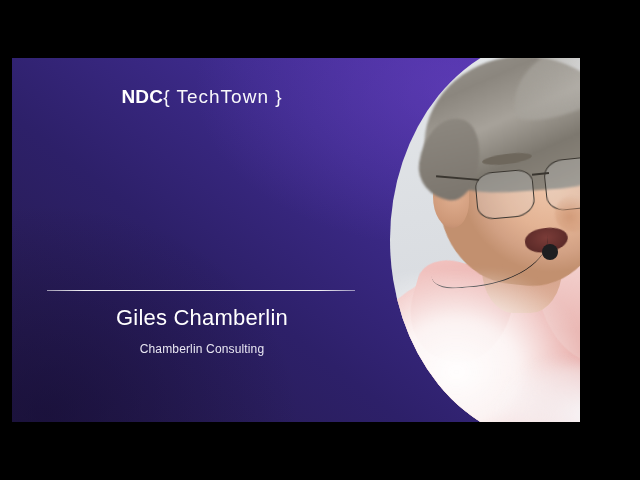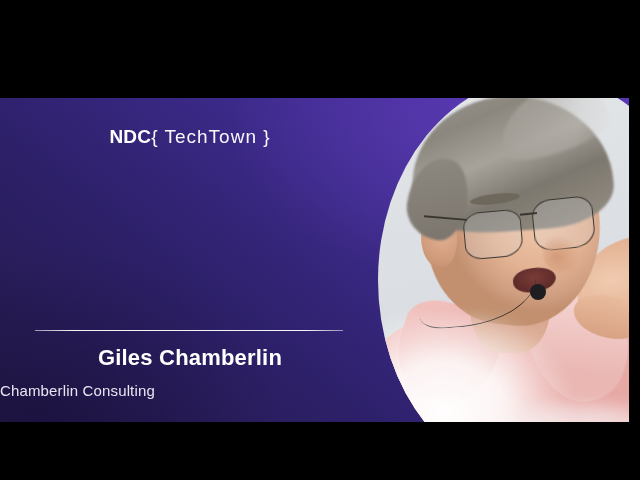--- a/index.html
+++ b/index.html
@@ -29,27 +29,26 @@
     width: 640px;
     background: #000000;
     z-index: 40;
   }
   .letterbox.top { top: 0; height: 58px; }
   .letterbox.bottom { top: 422px; height: 58px; }
 
   
   #content {
     position: absolute;
-    left: 0;
+    left: 12px;
     top: 58px;
-    width: 629px;
+    width: 568px;
     height: 364px;
     overflow: hidden;
     background: linear-gradient(38deg, #241a47 0%, #2d2069 38%, #3e2b8d 66%, #5333b0 100%);
-    margin-top: 40px;
   }
 
   
   #panel-sheen {
     position: absolute;
     inset: 0;
     background:
       radial-gradient(ellipse 420px 260px at 78% 8%, rgba(110,70,200,0.45) 0%, rgba(110,70,200,0) 62%),
       radial-gradient(ellipse 360px 300px at 6% 98%, rgba(18,10,48,0.55) 0%, rgba(18,10,48,0) 70%);
     pointer-events: none;
@@ -346,31 +345,32 @@
   }
 
   #speaker {
     position: absolute;
     left: 0;
     top: 247px;
     width: 380px;
     text-align: center;
     color: #ffffff;
     font-size: 22px;
-    font-weight: bold;
+    font-weight: normal;
     letter-spacing: 0.2px;
   }
 
   #affiliation {
     position: absolute;
     left: 0;
     top: 284px;
     width: 380px;
+    text-align: center;
     color: #e8e6f2;
-    font-size: 15px;
+    font-size: 12px;
     font-weight: normal;
     letter-spacing: 0.15px;
   }
 </style>
 </head>
 <body>
 
 <div id="slide">
 
   <div class="letterbox top"></div>

